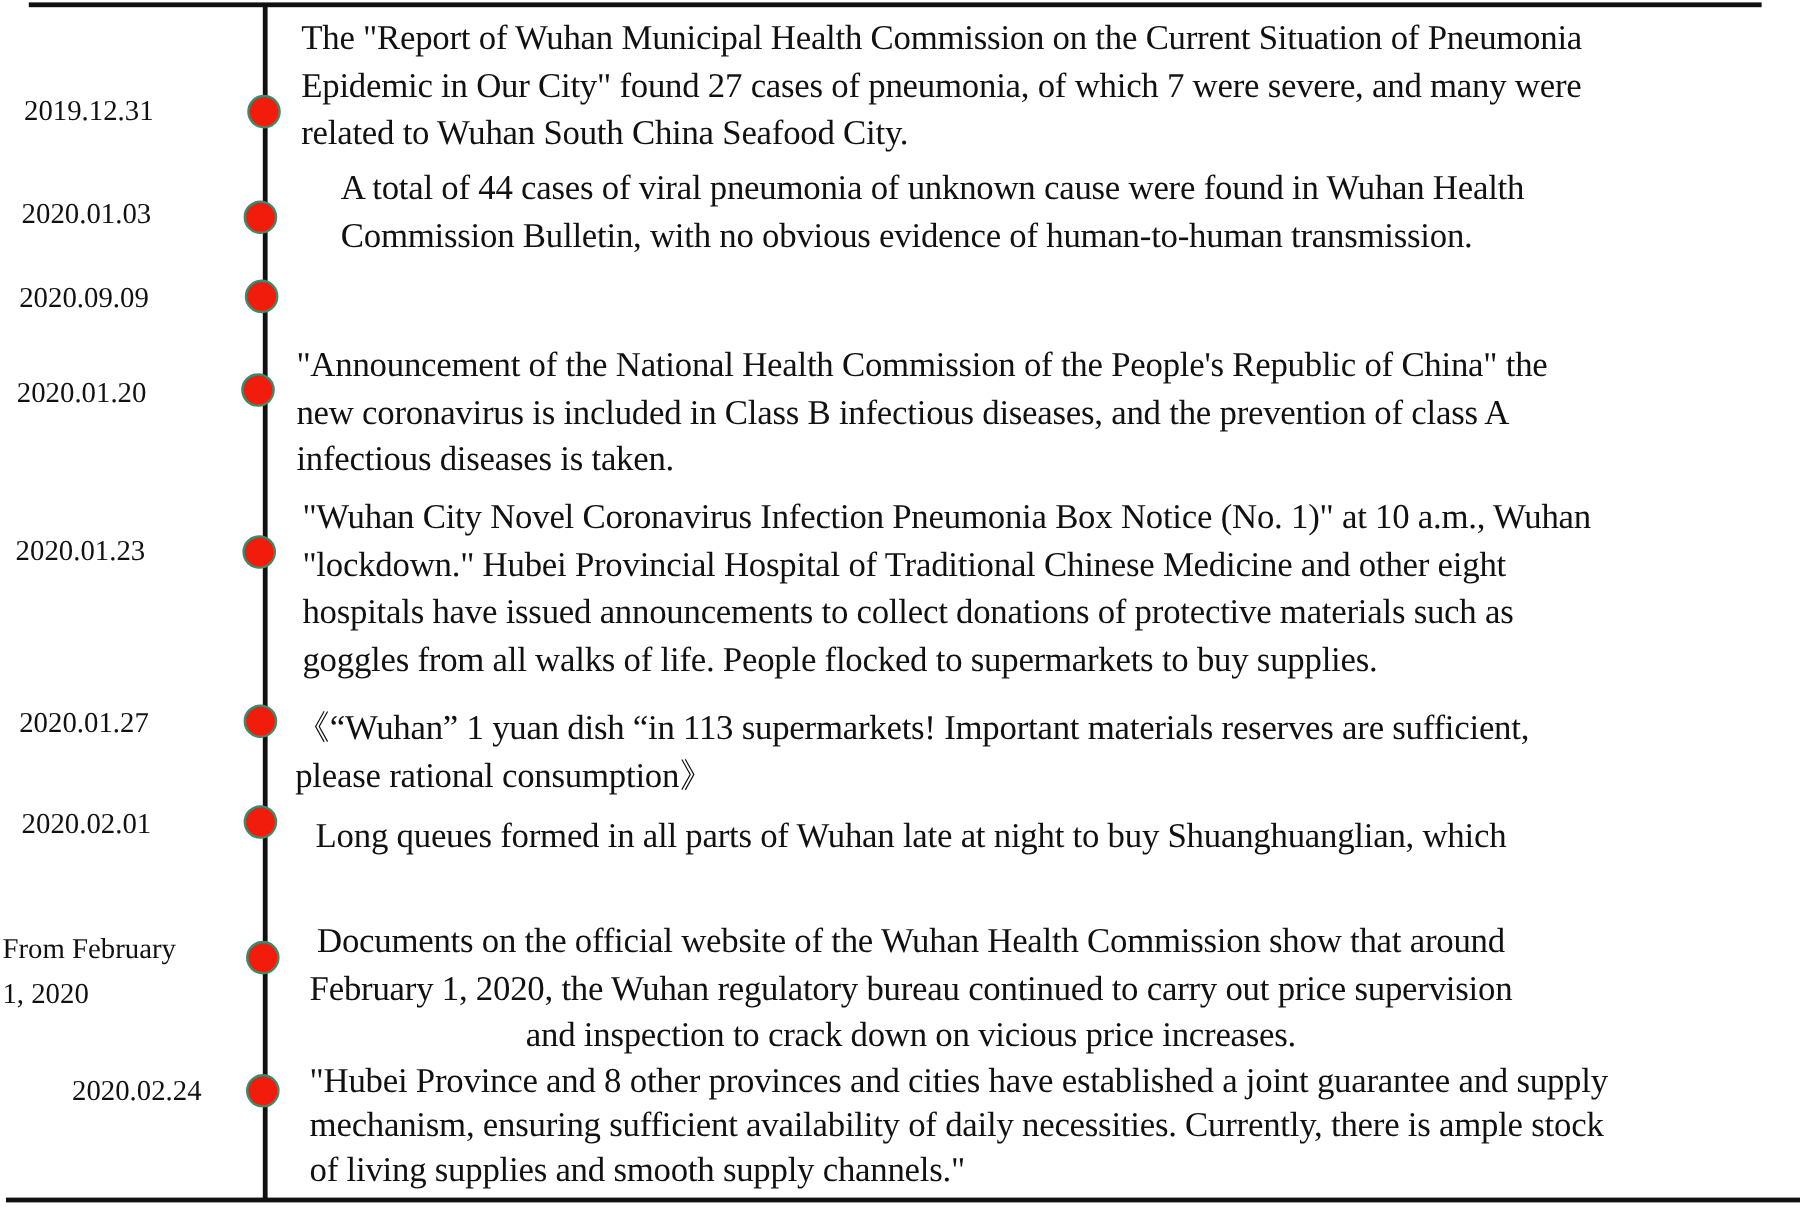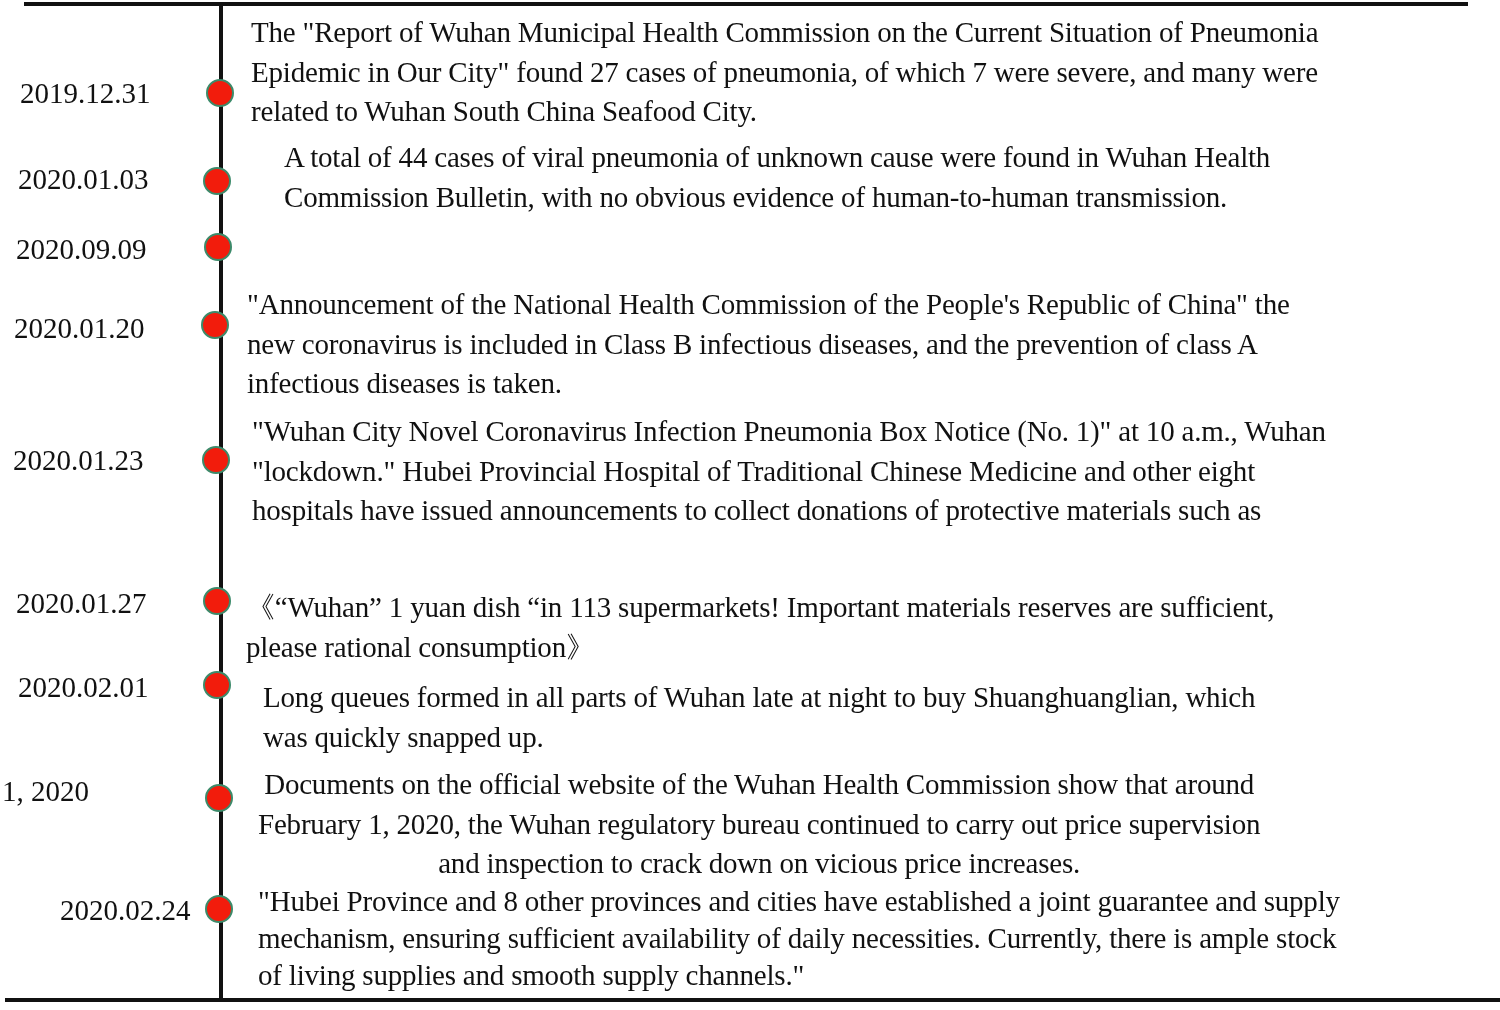--- a/index.html
+++ b/index.html
@@ -1,21 +1,21 @@
 <!DOCTYPE html>
 <html><head>
 <meta charset="utf-8">
 <style>
   html, body { margin:0; padding:0; background:#ffffff; }
   body { width:1500px; height:1010px; position:relative; overflow:hidden;
          font-family:"Liberation Serif", "DejaVu Serif", serif; color:#111; }
   .rule-top { position:absolute; left:24px; top:2px; width:1444px; height:4px; background:#111; }
   .rule-bottom { position:absolute; left:5px; top:998px; width:1495px; height:4px; background:#111; }
   .axis { position:absolute; left:219px; top:4px; width:4px; height:996px; background:#111; }
-  .date { position:absolute; font-size:29px; line-height:38px; white-space:nowrap; }
+  .date { position:absolute; font-size:24px; line-height:38px; white-space:nowrap; }
   .dot { position:absolute; width:28px; height:28px; border-radius:50%;
          background:#f21c0c; border:2px solid #3c8a6a; box-sizing:border-box; }
   .text { position:absolute; font-size:29px; line-height:39.5px; white-space:nowrap; letter-spacing:-0.2px; }
   .text div { white-space:nowrap; }
 </style>
 </head>
 <body>
 
 <div>
   <div class="rule-top"></div>
@@ -56,43 +56,44 @@
     </div>
   </div>
 
   <div>
     <div class="date" style="left:13px; top:441px;">2020.01.23</div>
     <div class="dot" style="left:202px; top:446px;"></div>
     <div class="text" style="left:252px; top:412px;">
       <div>"Wuhan City Novel Coronavirus Infection Pneumonia Box Notice (No. 1)" at 10 a.m., Wuhan</div>
       <div>"lockdown." Hubei Provincial Hospital of Traditional Chinese Medicine and other eight</div>
       <div>hospitals have issued announcements to collect donations of protective materials such as</div>
+      <div>goggles from all walks of life. People flocked to supermarkets to buy supplies.</div>
     </div>
   </div>
 
   <div>
     <div class="date" style="left:16px; top:584px;">2020.01.27</div>
     <div class="dot" style="left:203px; top:587px;"></div>
     <div class="text" style="left:246px; top:588px;">
       <div>《“Wuhan” 1 yuan dish “in 113 supermarkets! Important materials reserves are sufficient,</div>
       <div>please rational consumption》</div>
     </div>
   </div>
 
   <div>
     <div class="date" style="left:18px; top:668px;">2020.02.01</div>
     <div class="dot" style="left:203px; top:671px;"></div>
     <div class="text" style="left:263px; top:678px;">
       <div>Long queues formed in all parts of Wuhan late at night to buy Shuanghuanglian, which</div>
-      <div>was quickly snapped up.</div>
     </div>
   </div>
 
   <div>
     <div class="date" style="left:2px; top:772px;">
+      <div>From February</div>
       <div>1, 2020</div>
     </div>
     <div class="dot" style="left:205px; top:784px;"></div>
     <div class="text" style="left:258px; top:765px;text-align:center;">
       <div>Documents on the official website of the Wuhan Health Commission show that around</div>
       <div>February 1, 2020, the Wuhan regulatory bureau continued to carry out price supervision</div>
       <div>and inspection to crack down on vicious price increases.</div>
     </div>
   </div>
 

